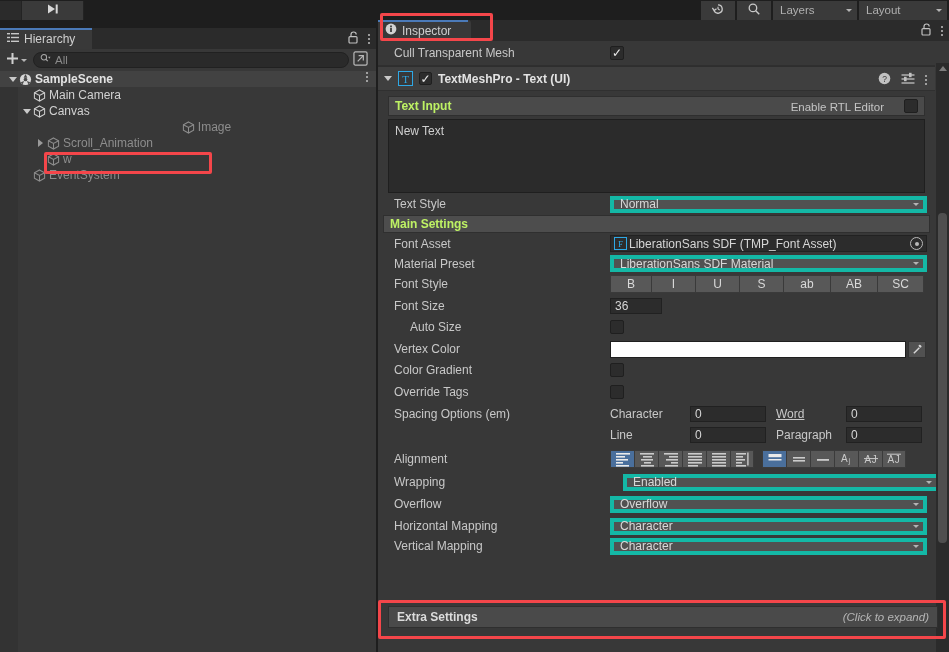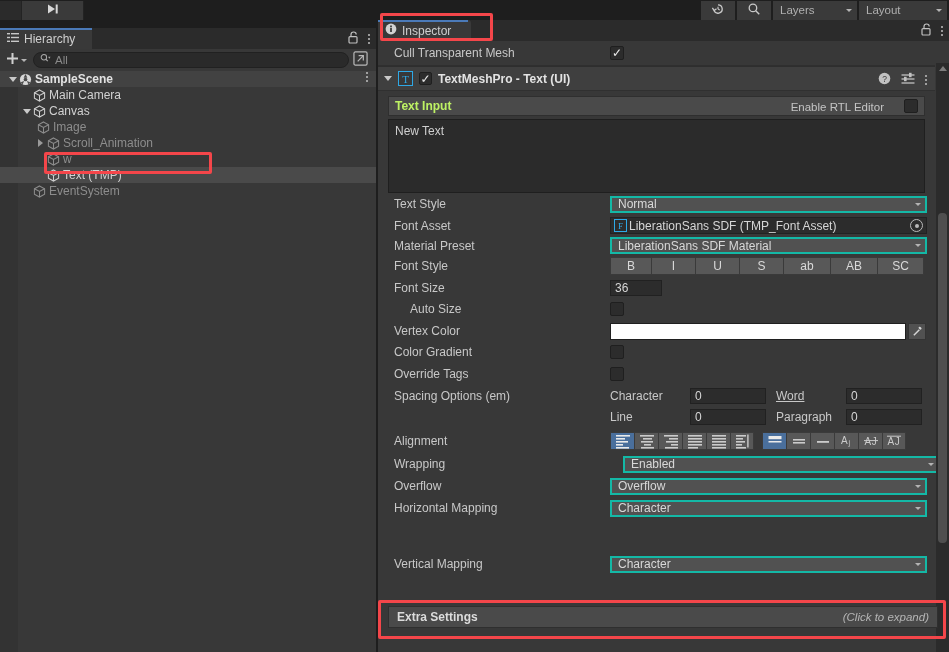--- a/index.html
+++ b/index.html
@@ -171,21 +171,21 @@
 
   .section-bar.main { background: #4d4d4d; margin: 0 5px; }
 
   .textarea {
     margin: 3px 10px 0 10px; height: 74px;
     background: #2b2b2b; border: 1px solid #1f1f1f;
     padding: 4px 6px; color: #cfcfcf; font-size: 12px;
   }
 
   .dropdown {
-    height: 17px; background: #515151; border: 2px solid #14b8a6;
+    height: 17px; background: #515151; border: 4px solid #14b8a6;
     display: flex; align-items: center; justify-content: space-between;
     padding: 0 4px 0 6px; color: #d8d8d8; font-size: 12px;
   }
   .objfield {
     height: 17px; background: #2c2c2c; border: 1px solid #222;
     display: flex; align-items: center; justify-content: space-between;
     padding: 0 3px 0 3px; color: #d6d6d6; font-size: 12px;
   }
   .objfield .f-ico {
     width: 13px; height: 13px; border: 1px solid #2ea8e6;
@@ -417,21 +417,21 @@
             </span>
             <span style="display: flex;">
               <svg width="13" height="13" viewBox="0 0 14 14">
   <polygon points="7,1 12.5,4 12.5,10 7,13 1.5,10 1.5,4" fill="none" stroke="#cfcfcf" stroke-width="1.1"></polygon>
   <polyline points="1.5,4 7,7 12.5,4" fill="none" stroke="#cfcfcf" stroke-width="1.1"></polyline>
   <line x1="7" y1="7" x2="7" y2="13" stroke="#cfcfcf" stroke-width="1.1"></line>
 </svg>
             </span>
             <span class="label">Canvas</span>
           </div>
-          <div class="hrow dim" style="padding-left: 24px;">
+          <div class="hrow dim" style="padding-left: 24px; justify-content: center;">
             <span class="foldout"></span>
             <span style="display: flex;">
               <svg width="13" height="13" viewBox="0 0 14 14">
   <polygon points="7,1 12.5,4 12.5,10 7,13 1.5,10 1.5,4" fill="none" stroke="#8d8d8d" stroke-width="1.1"></polygon>
   <polyline points="1.5,4 7,7 12.5,4" fill="none" stroke="#8d8d8d" stroke-width="1.1"></polyline>
   <line x1="7" y1="7" x2="7" y2="13" stroke="#8d8d8d" stroke-width="1.1"></line>
 </svg>
             </span>
             <span class="label">Image</span>
           </div>
@@ -451,31 +451,20 @@
           <div class="hrow dim" style="padding-left: 34px;">
             <span class="foldout"></span>
             <span style="display: flex;">
               <svg width="13" height="13" viewBox="0 0 14 14">
   <polygon points="7,1 12.5,4 12.5,10 7,13 1.5,10 1.5,4" fill="none" stroke="#8d8d8d" stroke-width="1.1"></polygon>
   <polyline points="1.5,4 7,7 12.5,4" fill="none" stroke="#8d8d8d" stroke-width="1.1"></polyline>
   <line x1="7" y1="7" x2="7" y2="13" stroke="#8d8d8d" stroke-width="1.1"></line>
 </svg>
             </span>
             <span class="label">w</span>
-          </div>
-          <div class="hrow selected" style="padding-left: 34px;">
-            <span class="foldout"></span>
-            <span style="display: flex;">
-              <svg width="13" height="13" viewBox="0 0 14 14">
-  <polygon points="7,1 12.5,4 12.5,10 7,13 1.5,10 1.5,4" fill="none" stroke="#cfcfcf" stroke-width="1.1"></polygon>
-  <polyline points="1.5,4 7,7 12.5,4" fill="none" stroke="#cfcfcf" stroke-width="1.1"></polyline>
-  <line x1="7" y1="7" x2="7" y2="13" stroke="#cfcfcf" stroke-width="1.1"></line>
-</svg>
-            </span>
-            <span class="label">Text (TMP)</span>
           </div>
           <div class="hrow dim" style="padding-left: 20px;">
             <span class="foldout"></span>
             <span style="display: flex;">
               <svg width="13" height="13" viewBox="0 0 14 14">
   <polygon points="7,1 12.5,4 12.5,10 7,13 1.5,10 1.5,4" fill="none" stroke="#8d8d8d" stroke-width="1.1"></polygon>
   <polyline points="1.5,4 7,7 12.5,4" fill="none" stroke="#8d8d8d" stroke-width="1.1"></polyline>
   <line x1="7" y1="7" x2="7" y2="13" stroke="#8d8d8d" stroke-width="1.1"></line>
 </svg>
             </span>
@@ -566,20 +555,23 @@
         </div>
 
         <div class="row" style="height:22px;">
           <span class="lbl">Text Style</span>
           <span class="dropdown" style="position:absolute;left:232px;width:317px;">
             <span>Normal</span>
             <span class="caret-down sm"></span>
           </span>
         </div>
 
+        <div class="section-bar main" style="height:18px;">
+          <span class="st">Main Settings</span>
+        </div>
 
         <div class="row" style="height:21px;">
           <span class="lbl">Font Asset</span>
           <span class="objfield" style="position:absolute;left:232px;width:317px;">
             <span style="display:flex;align-items:center;">
               <span class="f-ico">F</span>
               <span>LiberationSans SDF (TMP_Font Asset)</span>
             </span>
             <span class="obj-dot"></span>
           </span>
@@ -786,21 +778,21 @@
         </div>
 
         <div class="row" style="height:20px;">
           <span class="lbl">Horizontal Mapping</span>
           <span class="dropdown" style="position:absolute;left:232px;width:317px;">
             <span>Character</span>
             <span class="caret-down sm"></span>
           </span>
         </div>
 
-        <div class="row" style="height:20px;margin-top:36px;">
+        <div class="row" style="height:20px;">
           <span class="lbl">Vertical Mapping</span>
           <span class="dropdown" style="position:absolute;left:232px;width:317px;">
             <span>Character</span>
             <span class="caret-down sm"></span>
           </span>
         </div>
 
       </div>
 
       <div class="vscroll">

